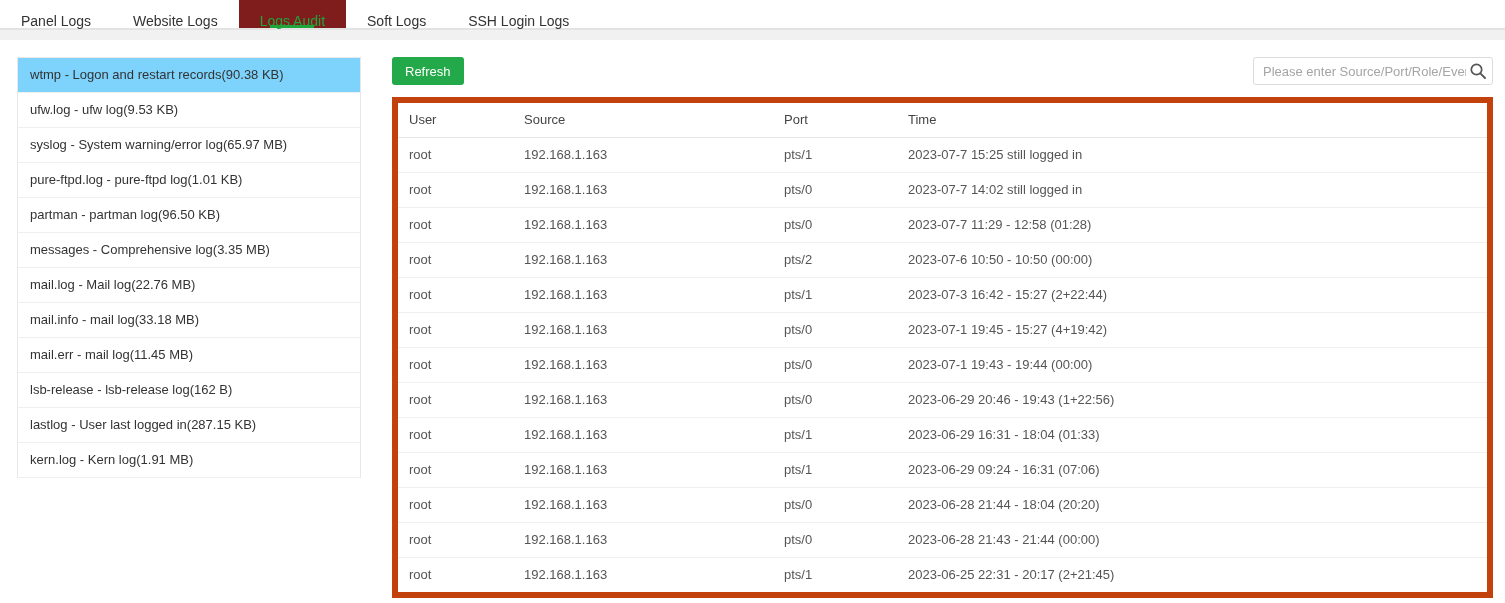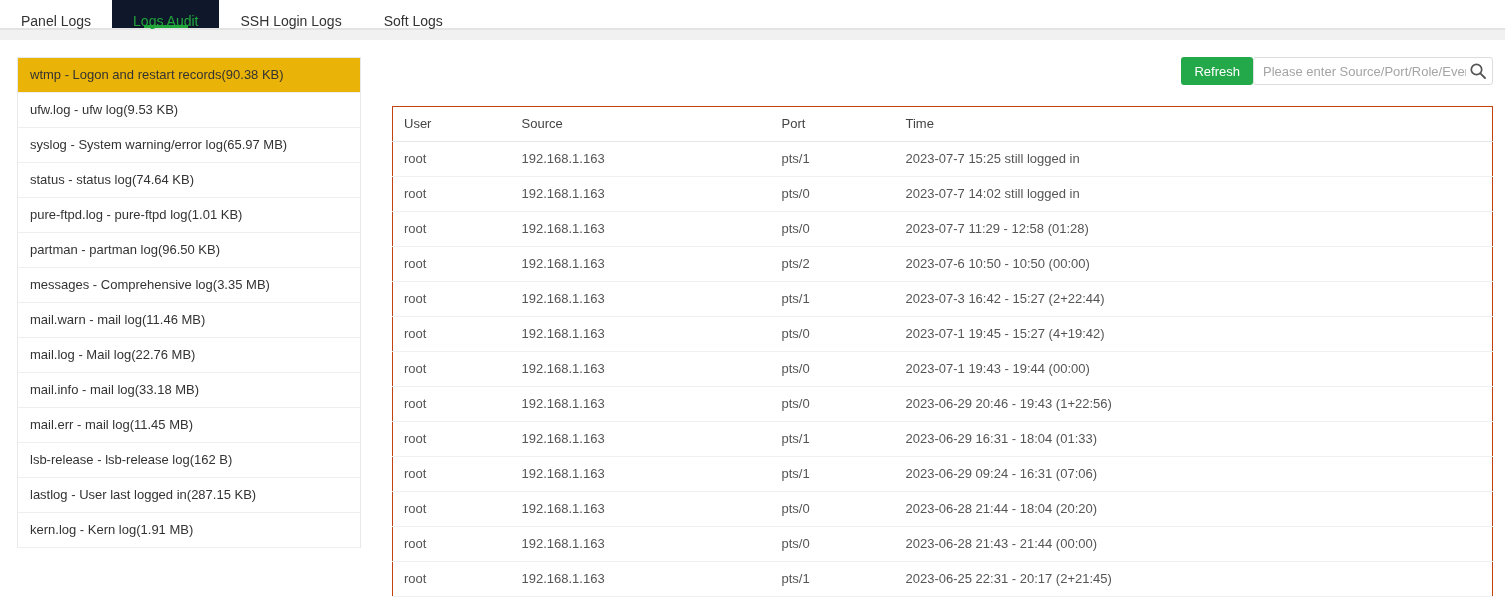--- a/index.html
+++ b/index.html
@@ -22,21 +22,21 @@
     position: relative;
     padding: 0 21px;
     line-height: 43px;
     font-size: 14px;
     color: #333;
     cursor: pointer;
     white-space: nowrap;
   }
   .tab.active {
     color: #20a53a;
-    background: #0f172a;
+    background: #7f1d1d;
     text-align: right;
   }
   .tab.active::after {
     content: "";
     position: absolute;
     left: 50%;
     transform: translateX(-50%);
     bottom: 0;
     width: 44px;
     height: 3px;
@@ -68,33 +68,33 @@
     height: 35px;
     line-height: 34px;
     padding: 0 12px;
     font-size: 13px;
     color: #333;
     border-bottom: 1px solid #efefef;
     cursor: pointer;
     white-space: nowrap;
     overflow: hidden;
   }
-  .logfile-item.selected { background: #eab308; }
+  .logfile-item.selected { background: #7dd3fc; }
 
   
   .main {
     flex: 1;
     margin-left: 31px;
     min-width: 0;
   }
   .toolbar {
     display: flex;
-    justify-content: flex-end;
+    justify-content: space-between;
     align-items: center;
-    margin-bottom: 21px;
+    margin-bottom: 12px;
   }
   .btn-refresh {
     background: #23a84a;
     color: #fff;
     border: none;
     border-radius: 3px;
     height: 28px;
     padding: 0 13px;
     font-size: 13px;
     font-family: inherit;
@@ -124,21 +124,21 @@
     top: 5px;
     width: 18px;
     height: 18px;
     cursor: pointer;
   }
 
   
   .log-table {
     width: 100%;
     border-collapse: collapse;
-    border: 1px solid #c2410c;
+    border: 6px solid #c2410c;
     background: #fff;
     table-layout: fixed;
   }
   .log-table th {
     text-align: left;
     font-weight: normal;
     font-size: 13px;
     color: #444;
     padding: 9px 11px 10px 11px;
     border-bottom: 1px solid #e6e6e6;
@@ -154,37 +154,36 @@
   }
   .col-user  { width: 118px; }
   .col-source{ width: 260px; }
   .col-port  { width: 124px; }
 </style>
 </head>
 <body>
 
 <nav class="tabbar">
     <div class="tab">Panel Logs</div>
+    <div class="tab">Website Logs</div>
     <div class="tab active">Logs Audit</div>
+    <div class="tab">Soft Logs</div>
     <div class="tab">SSH Login Logs</div>
-    <div class="tab">Soft Logs</div>
   </nav>
 <div class="header-strip"></div>
 
 <div class="content">
 
   <ul class="logfile-list">
       <li class="logfile-item selected">wtmp - Logon and restart records(90.38 KB)</li>
       <li class="logfile-item">ufw.log - ufw log(9.53 KB)</li>
       <li class="logfile-item">syslog - System warning/error log(65.97 MB)</li>
-      <li class="logfile-item">status - status log(74.64 KB)</li>
       <li class="logfile-item">pure-ftpd.log - pure-ftpd log(1.01 KB)</li>
       <li class="logfile-item">partman - partman log(96.50 KB)</li>
       <li class="logfile-item">messages - Comprehensive log(3.35 MB)</li>
-      <li class="logfile-item">mail.warn - mail log(11.46 MB)</li>
       <li class="logfile-item">mail.log - Mail log(22.76 MB)</li>
       <li class="logfile-item">mail.info - mail log(33.18 MB)</li>
       <li class="logfile-item">mail.err - mail log(11.45 MB)</li>
       <li class="logfile-item">lsb-release - lsb-release log(162 B)</li>
       <li class="logfile-item">lastlog - User last logged in(287.15 KB)</li>
       <li class="logfile-item">kern.log - Kern log(1.91 MB)</li>
     </ul>
 
   <div class="main">
     <div class="toolbar">

